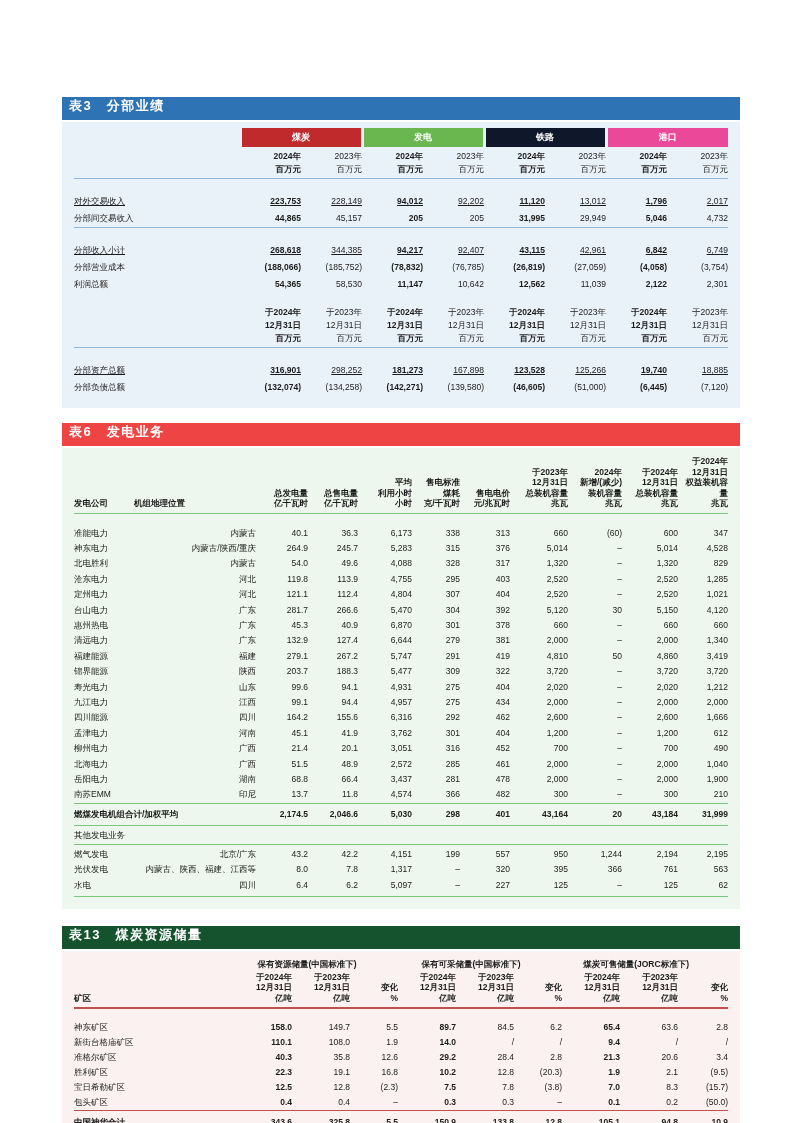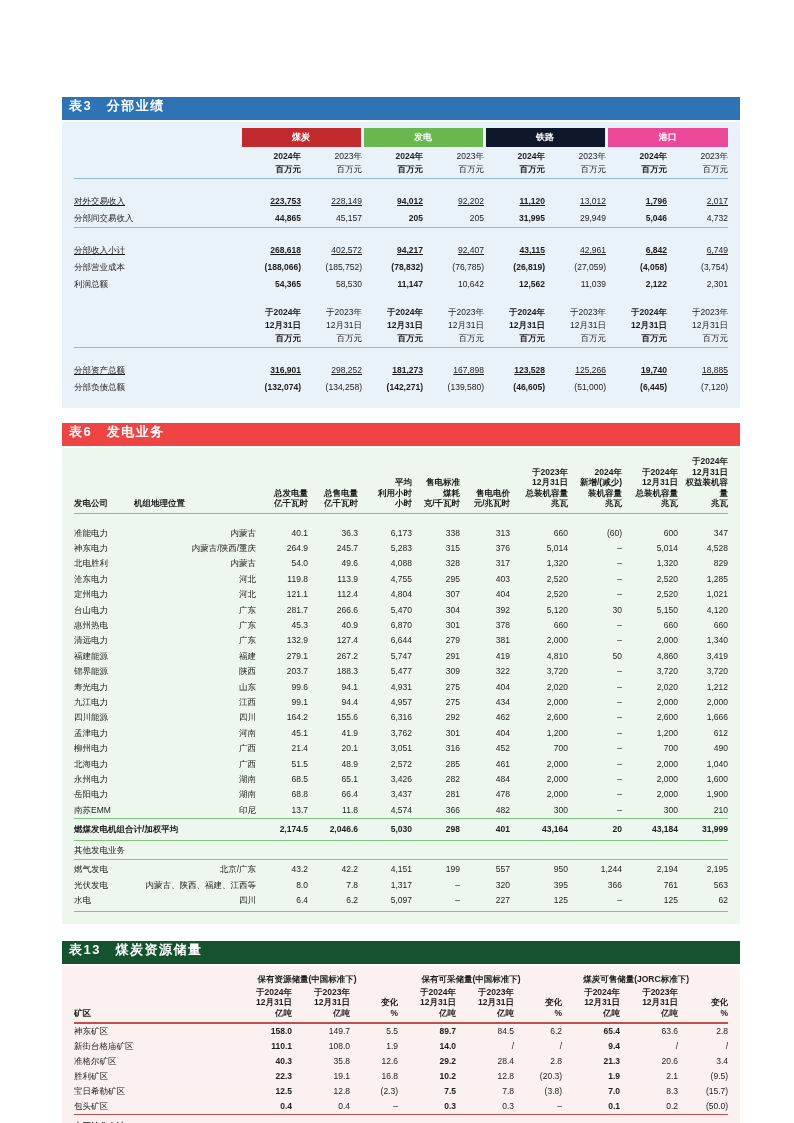--- a/index.html
+++ b/index.html
@@ -62,21 +62,21 @@
     border-bottom:1px solid var(--t6line);
   }
   .t6 tbody.other tr:first-child td{ padding-top:2px; }
   .t6 tbody.other tr:last-child td{ border-bottom:1px solid var(--t6line); padding-bottom:3px; }
 
   
   .t13 .tblbody{ background:var(--t13bg); }
   .t13 td{ line-height:15px; }
   .t13 thead th.group{ text-align:center; padding:2px 18px 0 0; white-space:nowrap; border-bottom:none; }
   .t13 thead tr.sub th{ border-bottom:2px solid var(--t13line); padding-bottom:4px; }
-  .t13 tbody.data tr:first-child td{ padding-top:0;margin-left:22px; }
+  .t13 tbody.data tr:first-child td{ padding-top:11px;margin-left:22px; }
   .t13 tbody.data td:nth-child(3n+2){ font-weight:bold; }
   .t13 tbody.total td{ font-weight:bold; line-height:23px; border-top:1px solid var(--t13line); }
 
   .t6sec{ margin-top:15px; }
   .t13sec{ margin-top:17px; }
 </style>
 </head>
 <body>
 
 <div class="page">
@@ -153,21 +153,21 @@
                 <td>31,995</td>
                 <td>29,949</td>
                 <td>5,046</td>
                 <td>4,732</td>
               </tr>
             </tbody>
           <tbody class="grp sep">
               <tr>
                 <td>分部收入小计</td>
                 <td>268,618</td>
-                <td>402,572</td>
+                <td>344,385</td>
                 <td>94,217</td>
                 <td>92,407</td>
                 <td>43,115</td>
                 <td>42,961</td>
                 <td>6,842</td>
                 <td>6,749</td>
               </tr>
               <tr>
                 <td>分部营业成本</td>
                 <td>(188,066)</td>
@@ -513,33 +513,20 @@
                 <td>广西</td>
                 <td>51.5</td>
                 <td>48.9</td>
                 <td>2,572</td>
                 <td>285</td>
                 <td>461</td>
                 <td>2,000</td>
                 <td>–</td>
                 <td>2,000</td>
                 <td>1,040</td>
-              </tr>
-              <tr>
-                <td>永州电力</td>
-                <td>湖南</td>
-                <td>68.5</td>
-                <td>65.1</td>
-                <td>3,426</td>
-                <td>282</td>
-                <td>484</td>
-                <td>2,000</td>
-                <td>–</td>
-                <td>2,000</td>
-                <td>1,600</td>
               </tr>
               <tr>
                 <td>岳阳电力</td>
                 <td>湖南</td>
                 <td>68.8</td>
                 <td>66.4</td>
                 <td>3,437</td>
                 <td>281</td>
                 <td>478</td>
                 <td>2,000</td>

